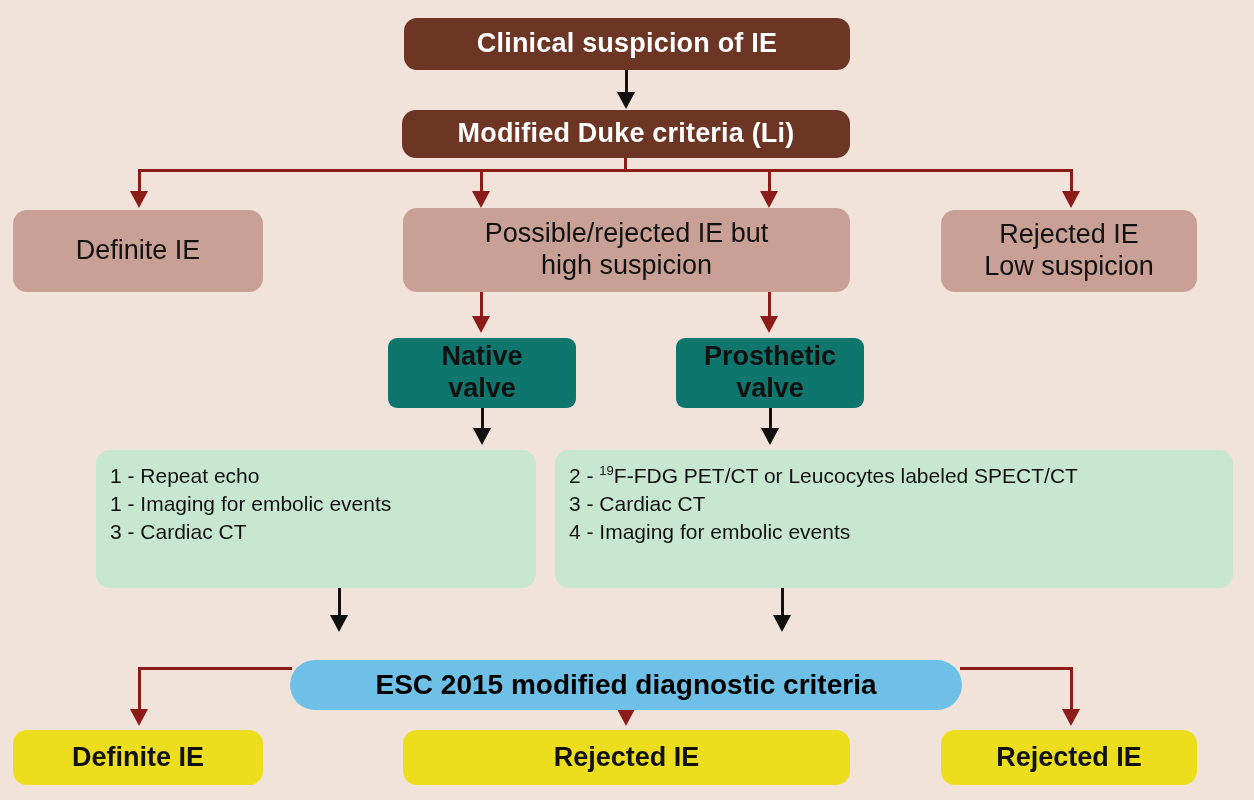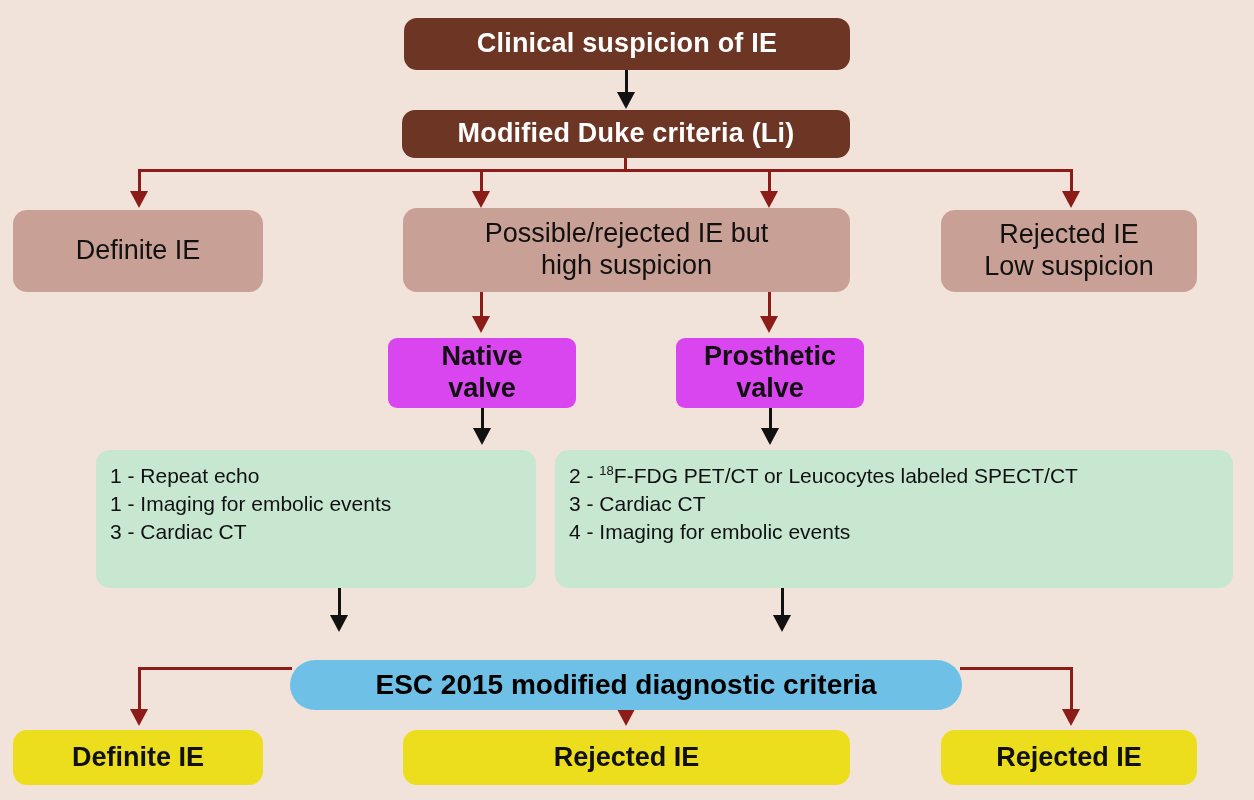--- a/index.html
+++ b/index.html
@@ -36,21 +36,21 @@
   .mauve{
     background:#c9a096;
     color:#111111;
     border-radius:14px;
     font-size:27px;
     font-weight:normal;
   }
 
   
   .lblue{
-    background:#d946ef;
+    background:#0f766e;
     color:#111111;
     border-radius:9px;
     font-size:27px;
     font-weight:bold;
   }
 
   
   .green{
     background:#c7e7d1;
     color:#111111;
@@ -111,21 +111,21 @@
 
 <div id="stage">
 
   <div class="box brown" style="left:404px;top:18px;width:446px;height:52px;">
     <span>Clinical suspicion of IE</span>
   </div>
 
   <div class="ln-v blk" style="left:625px;top:70px;height:25px;"></div>
   <div class="arrow blk-a" style="left:617px;top:92px;"></div>
 
-  <div class="box brown" style="left:402px;top:110px;width:448px;height:48px;">
+  <div class="box brown" style="left:402px;top:110px;width:448px;height:48px;border-radius:14px;">
     <span>Modified Duke criteria (Li)</span>
   </div>
 
   <div class="ln-v red" style="left:624px;top:158px;height:13px;"></div>
   <div class="ln-h red" style="left:138px;top:169px;width:934px;"></div>
 
   <div class="ln-v red" style="left:138px;top:169px;height:25px;"></div>
   <div class="arrow red-a" style="left:130px;top:191px;"></div>
 
   <div class="ln-v red" style="left:480px;top:169px;height:25px;"></div>
@@ -174,21 +174,21 @@
   <div class="ln-v blk" style="left:769px;top:408px;height:23px;"></div>
   <div class="arrow blk-a" style="left:761px;top:428px;"></div>
 
   <div class="box green" style="left:96px;top:450px;width:440px;height:138px;">
     <span class="ln">1 - Repeat echo</span>
     <span class="ln">1 - Imaging for embolic events</span>
     <span class="ln">3 - Cardiac CT</span>
   </div>
 
   <div class="box green" style="left:555px;top:450px;width:678px;height:138px;">
-    <span class="ln"><span>2 - </span><sup>18</sup><span>F-FDG PET/CT or Leucocytes labeled SPECT/CT</span></span>
+    <span class="ln"><span>2 - </span><sup>19</sup><span>F-FDG PET/CT or Leucocytes labeled SPECT/CT</span></span>
     <span class="ln">3 - Cardiac CT</span>
     <span class="ln">4 - Imaging for embolic events</span>
   </div>
 
   <div class="ln-v blk" style="left:338px;top:588px;height:30px;"></div>
   <div class="arrow blk-a" style="left:330px;top:615px;"></div>
 
   <div class="ln-v blk" style="left:781px;top:588px;height:30px;"></div>
   <div class="arrow blk-a" style="left:773px;top:615px;"></div>
 

